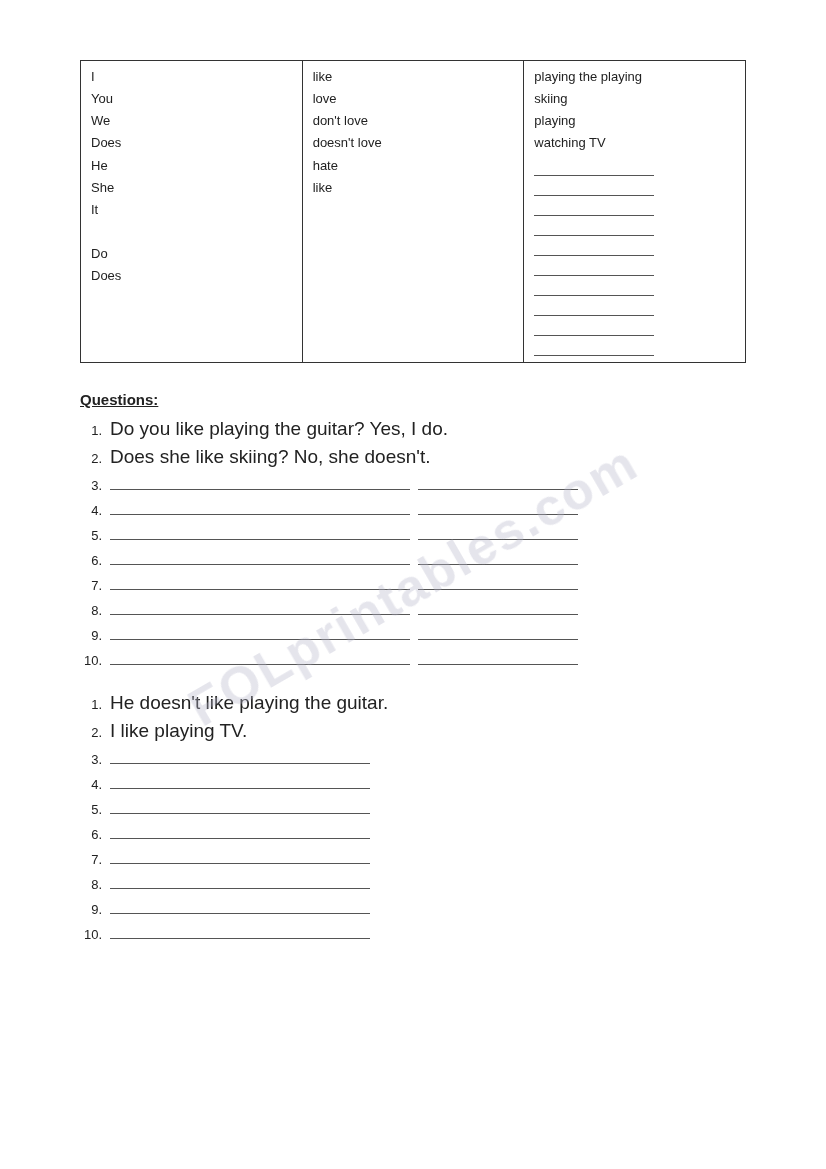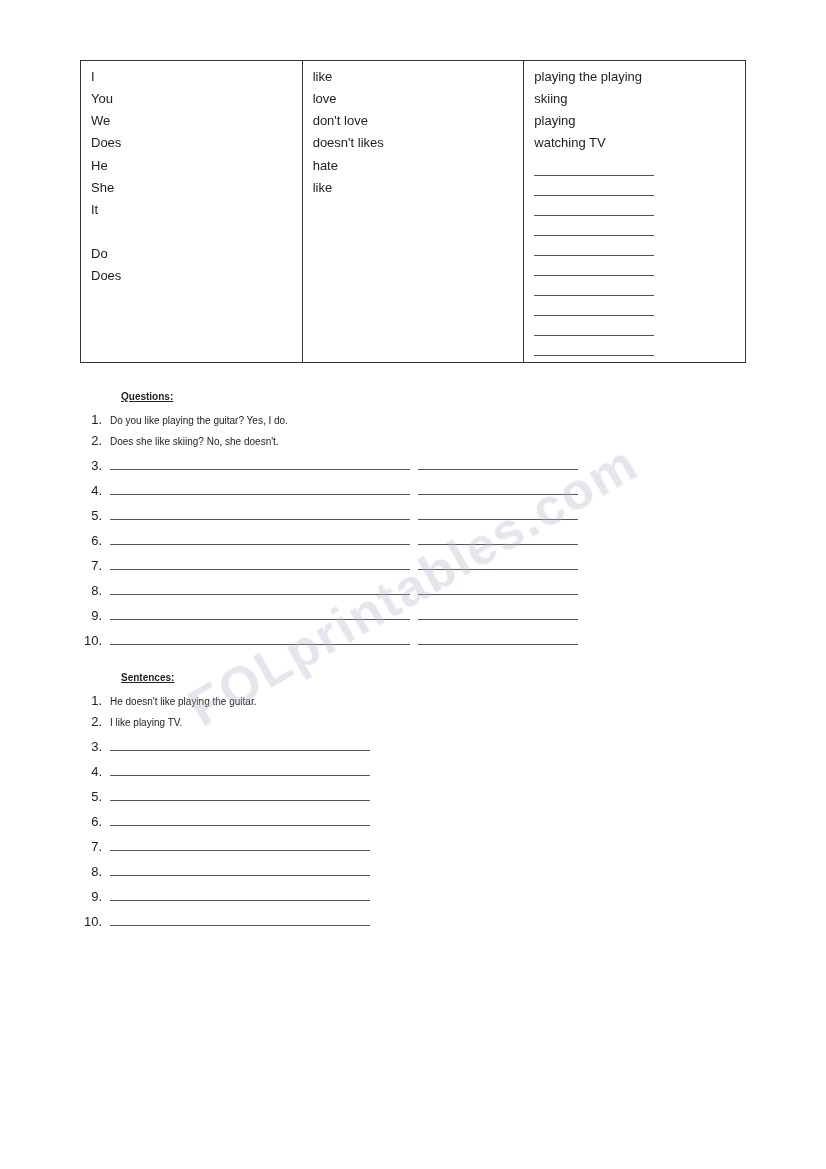--- a/index.html
+++ b/index.html
@@ -61,27 +61,26 @@
       height: 16px;
       display: block;
     }
 
     
     .section {
       margin-bottom: 24px;
     }
     .section-title {
       font-weight: bold;
-      font-size: 10px;
+      font-size: 15px;
       text-decoration: underline;
       margin-bottom: 10px;
-      margin-left: 41px;
     }
     .answer-text {
-      font-size: 10px;
+      font-size: 19px;
     }
 
     
     .q-row {
       display: flex;
       align-items: baseline;
       gap: 8px;
       margin-bottom: 6px;
     }
     .q-num {
@@ -128,21 +127,21 @@
         <span>&nbsp;</span>
         <span>Do</span>
         <span>Does</span>
       </div>
     </td>
     <td>
       <div class="cell-content">
         <span>like</span>
         <span>love</span>
         <span>don't love</span>
-        <span>doesn't likes</span>
+        <span>doesn't love</span>
         <span>hate</span>
         <span>like</span>
       </div>
     </td>
     <td>
       <div class="cell-content">
         <span>playing the playing</span>
         <span>skiing</span>
         <span>playing</span>
         <span>watching TV</span>
@@ -213,21 +212,20 @@
     <span class="a-line"></span>
   </div>
   <div class="q-row">
     <span class="q-num">10.</span>
     <span class="q-line"></span>
     <span class="a-line"></span>
   </div>
 </div>
 
 <div class="section">
-  <div class="section-title">Sentences:</div>
 
   <div class="q-row">
     <span class="q-num">1.</span>
     <span class="answer-text">He doesn't like playing the guitar.</span>
   </div>
 
   <div class="q-row">
     <span class="q-num">2.</span>
     <span class="answer-text">I like playing TV.</span>
   </div>

